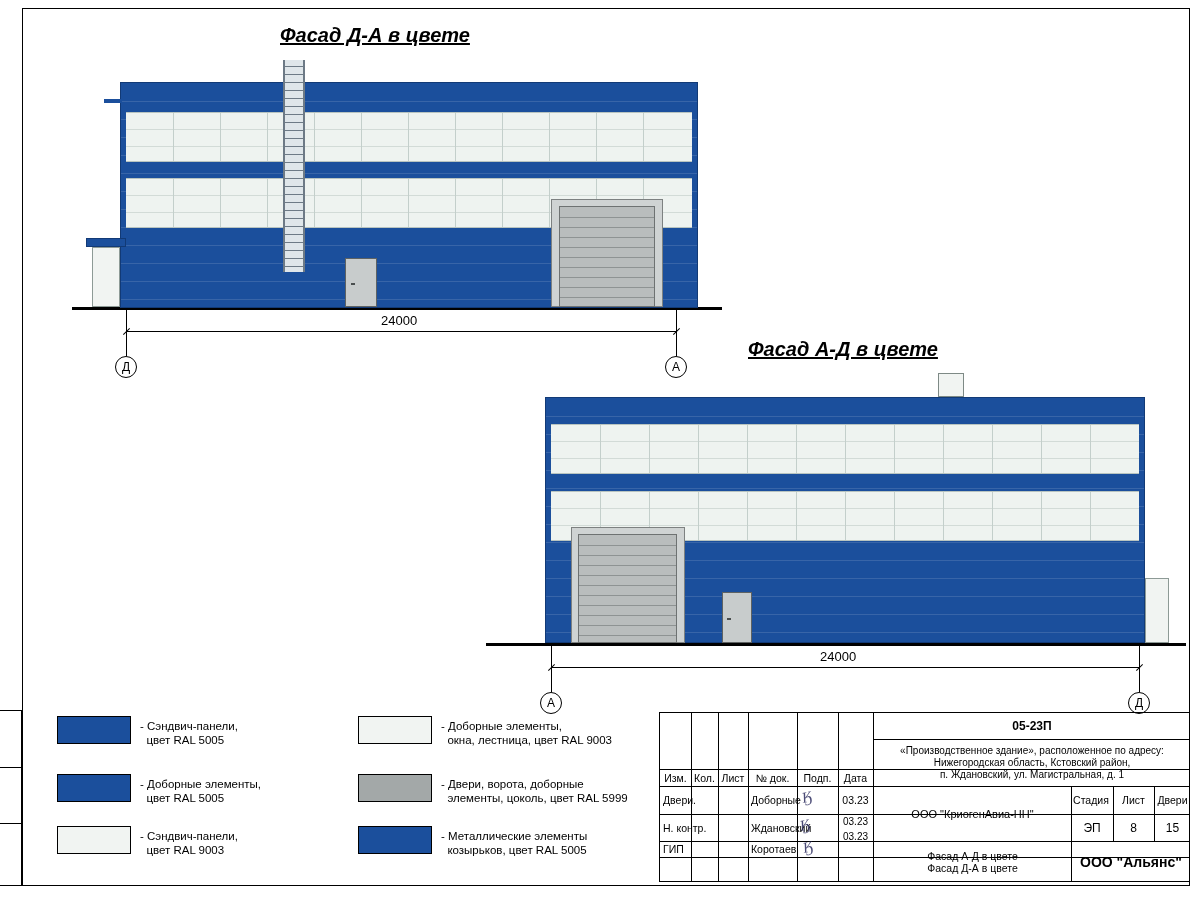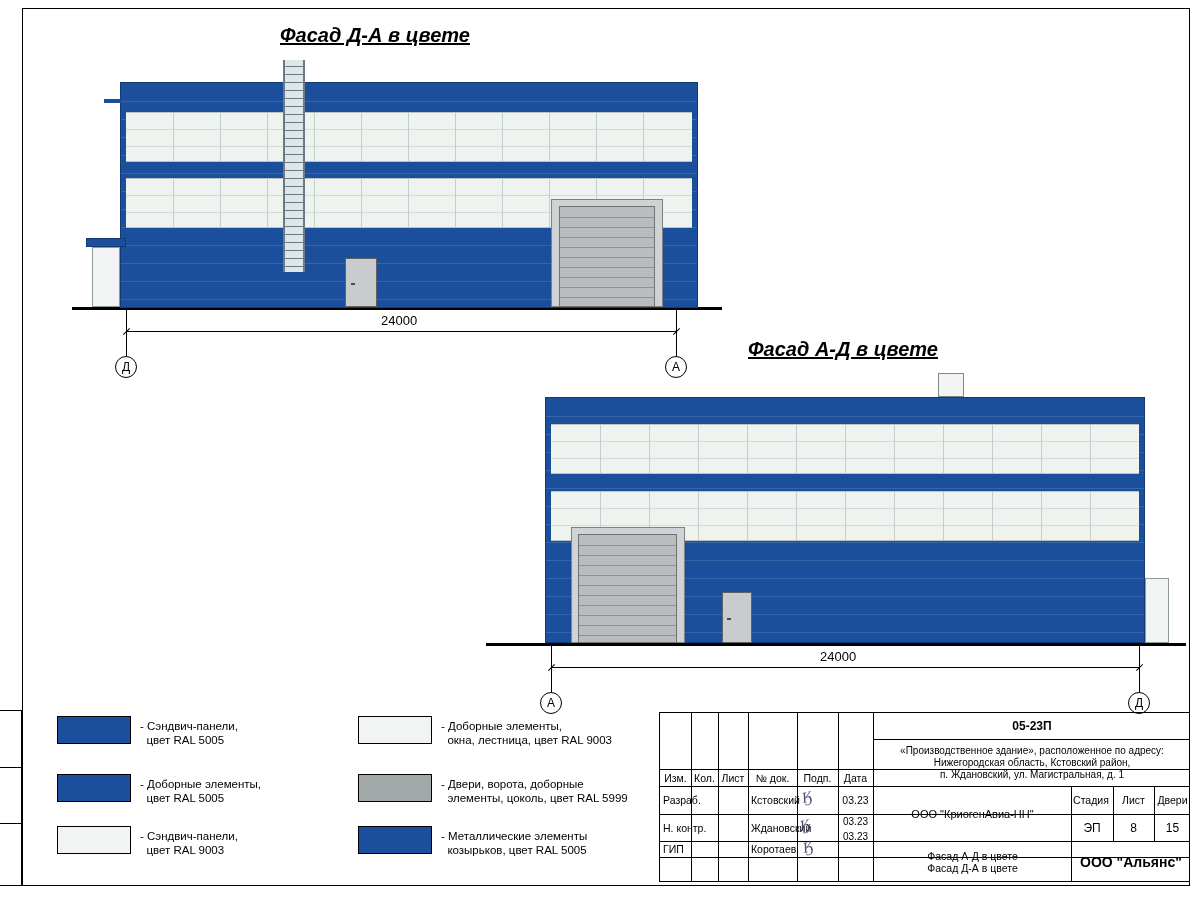--- a/index.html
+++ b/index.html
@@ -506,22 +506,22 @@
 Нижегородская область, Кстовский район,
 п. Ждановский, ул. Магистральная, д. 1</div>
 
     <div class="cell" style="left:0; top:56px; width:31px; height:17px;">Изм.</div>
     <div class="cell" style="left:31px; top:56px; width:27px; height:17px;">Кол.</div>
     <div class="cell" style="left:58px; top:56px; width:30px; height:17px;">Лист</div>
     <div class="cell" style="left:88px; top:56px; width:49px; height:17px;">№ док.</div>
     <div class="cell" style="left:137px; top:56px; width:41px; height:17px;">Подп.</div>
     <div class="cell" style="left:178px; top:56px; width:35px; height:17px;">Дата</div>
 
-    <div class="cell left" style="left:0; top:73px; width:88px; height:28px;">Разраб.</div>
-    <div class="cell left" style="left:88px; top:73px; width:90px; height:28px;">Кстовский</div>
+    <div class="cell left" style="left:0; top:73px; width:88px; height:28px;">Двери.</div>
+    <div class="cell left" style="left:88px; top:73px; width:90px; height:28px;">Доборные</div>
     <div class="cell" style="left:178px; top:73px; width:35px; height:28px;">03.23</div>
 
     <div class="cell left" style="left:0; top:101px; width:88px; height:27px;">Н. контр.</div>
     <div class="cell left" style="left:88px; top:101px; width:90px; height:27px;">Ждановский</div>
     <div class="cell" style="left:178px; top:101px; width:35px; height:15px; font-size:10px;">03.23</div>
 
     <div class="cell left" style="left:0; top:128px; width:88px; height:16px;">ГИП</div>
     <div class="cell left" style="left:88px; top:128px; width:90px; height:16px;">Коротаев</div>
     <div class="cell" style="left:178px; top:116px; width:35px; height:15px; font-size:10px;">03.23</div>
 

